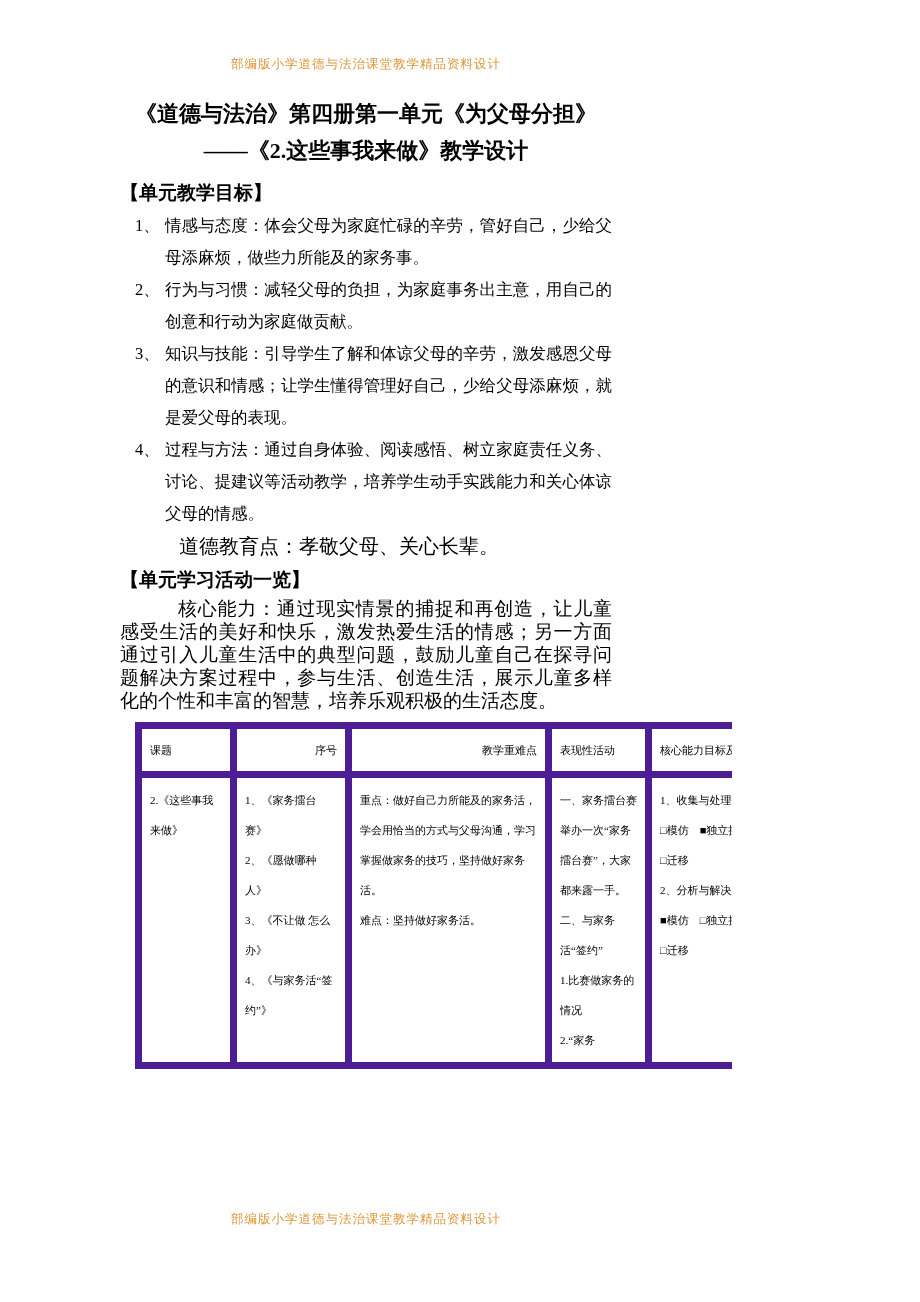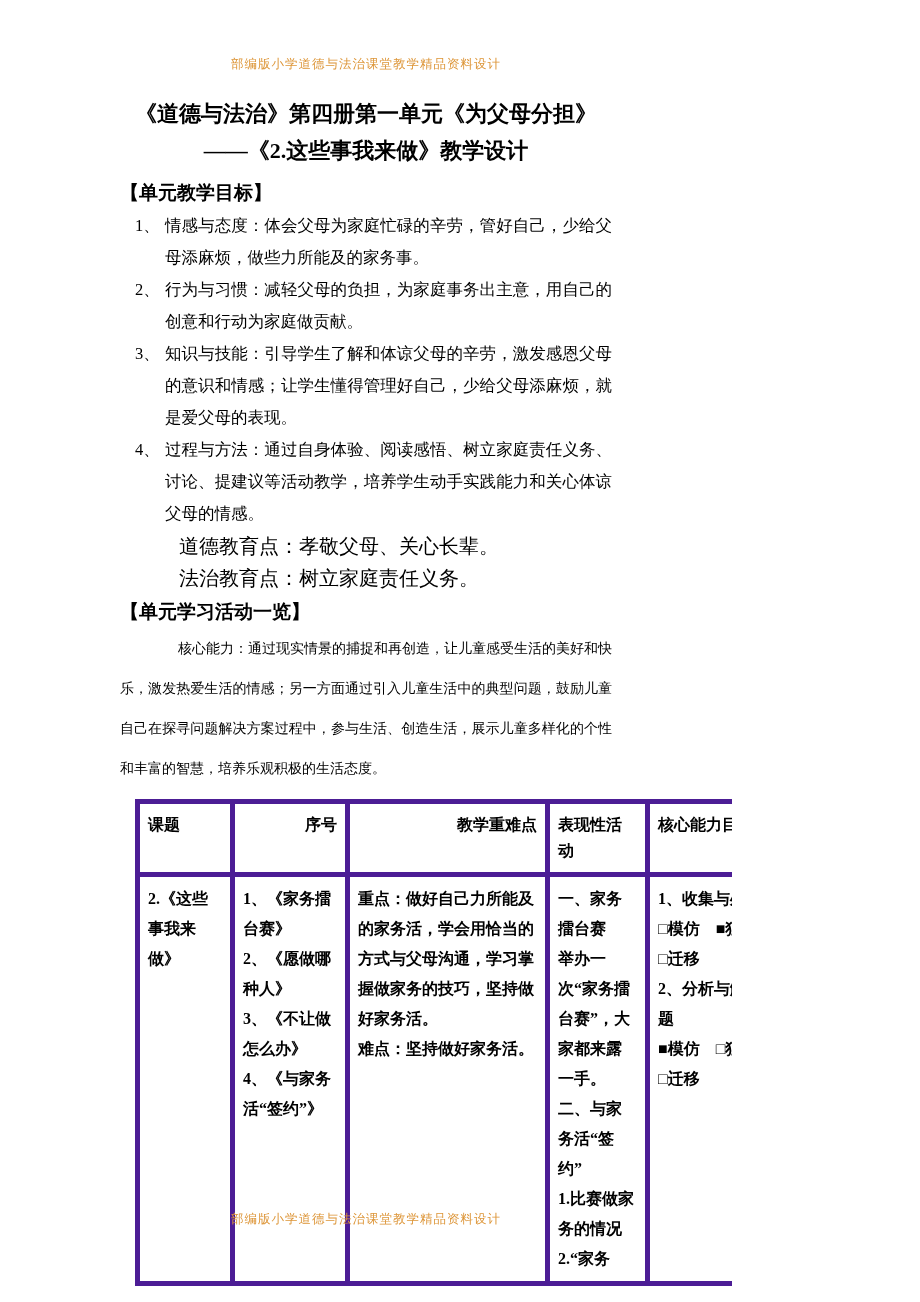--- a/index.html
+++ b/index.html
@@ -51,36 +51,36 @@
     text-align: justify;
   }
   .goal-num { flex: none; width: 30px; }
   .goal-text { flex: 1; }
   .sub-line {
     margin-left: 59px;
     font-size: 20px;
     line-height: 32px;
   }
   .core-paragraph {
-    font-size: 14px;
-    line-height: 40px;
+    font-size: 19px;
+    line-height: 23px;
     text-indent: 58px;
     text-align: justify;
     margin: 2px 0 10px 0;
   }
   table.unit-table {
     border-collapse: collapse;
     table-layout: fixed;
     width: 695px;
     margin-left: 15px;
   }
   table.unit-table th, table.unit-table td {
-    border: 5px solid #4c1d95;
-    font-size: 16px;
-    font-weight: bold;
+    border: 7px solid #4c1d95;
+    font-size: 11px;
+    font-weight: normal;
     vertical-align: top;
     padding: 7px 8px;
     line-height: 30px;
     overflow: hidden;
   }
   table.unit-table th { line-height: 26px; padding: 8px 8px; }
   th.center { text-align: right; }
   th.left, td { text-align: left; }
   td.pad-l { padding-left: 12px; }
   .preline { white-space: pre-line; }
@@ -110,21 +110,20 @@
   <div class="goal">
     <span class="goal-num">3、</span>
     <span class="goal-text">知识与技能：引导学生了解和体谅父母的辛劳，激发感恩父母的意识和情感；让学生懂得管理好自己，少给父母添麻烦，就是爱父母的表现。</span>
   </div>
   <div class="goal">
     <span class="goal-num">4、</span>
     <span class="goal-text">过程与方法：通过自身体验、阅读感悟、树立家庭责任义务、讨论、提建议等活动教学，培养学生动手实践能力和关心体谅父母的情感。</span>
   </div>
 
   <div class="sub-line">道德教育点：孝敬父母、关心长辈。</div>
-  <div class="sub-line">法治教育点：树立家庭责任义务。</div>
 
   <div class="section-heading">【单元学习活动一览】</div>
 
   <div class="core-paragraph">核心能力：通过现实情景的捕捉和再创造，让儿童感受生活的美好和快乐，激发热爱生活的情感；另一方面通过引入儿童生活中的典型问题，鼓励儿童自己在探寻问题解决方案过程中，参与生活、创造生活，展示儿童多样化的个性和丰富的智慧，培养乐观积极的生活态度。</div>
 
   <table class="unit-table">
     <colgroup>
       <col style="width:95px">
       <col style="width:115px">
       <col style="width:200px">

